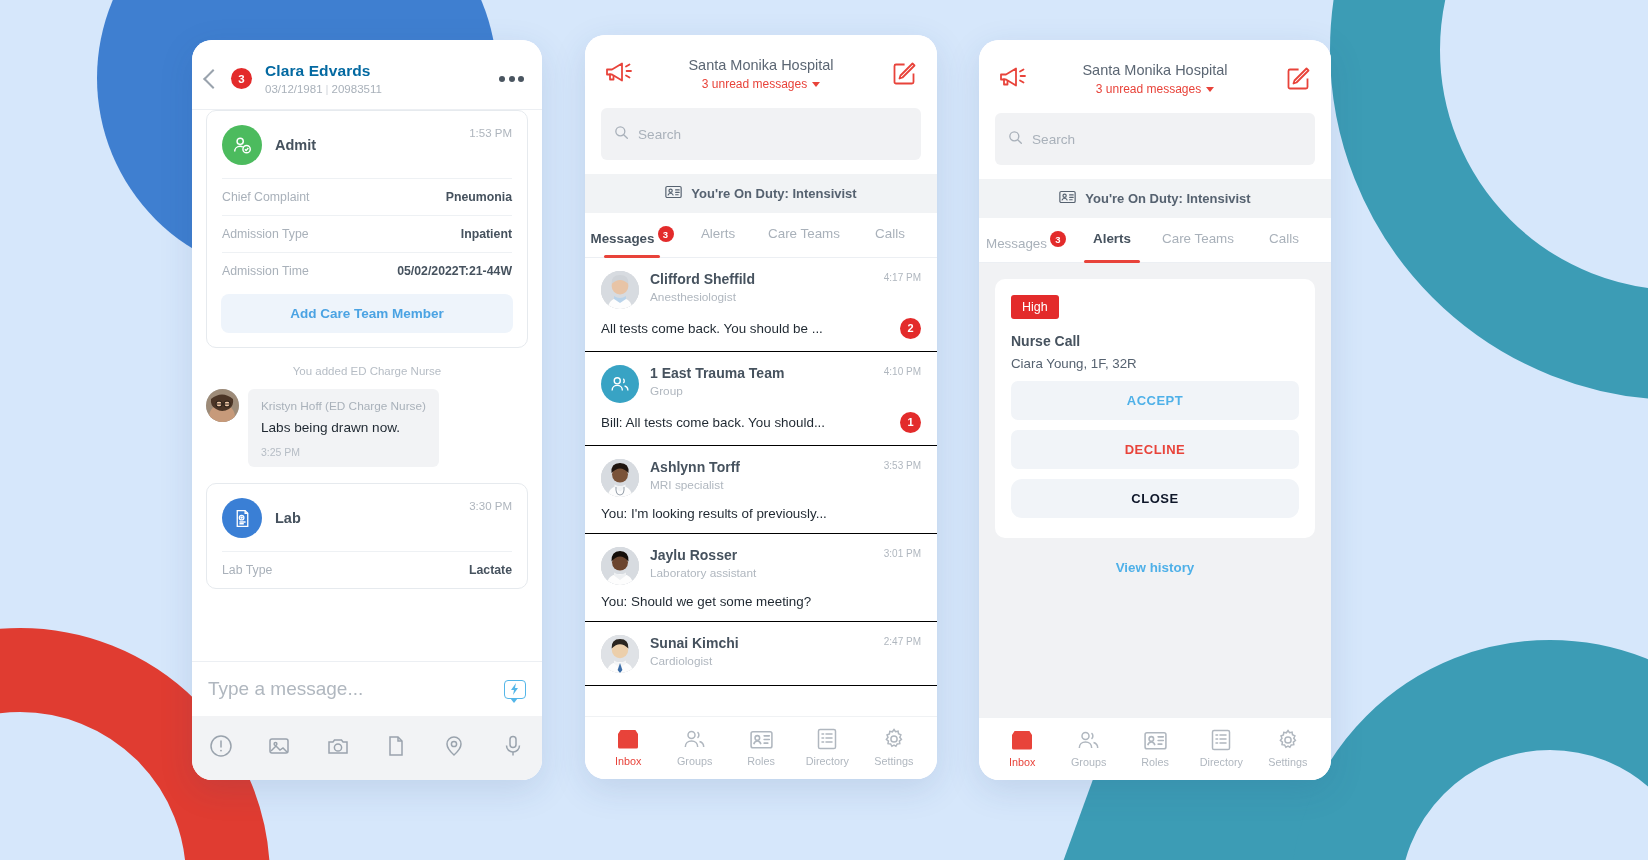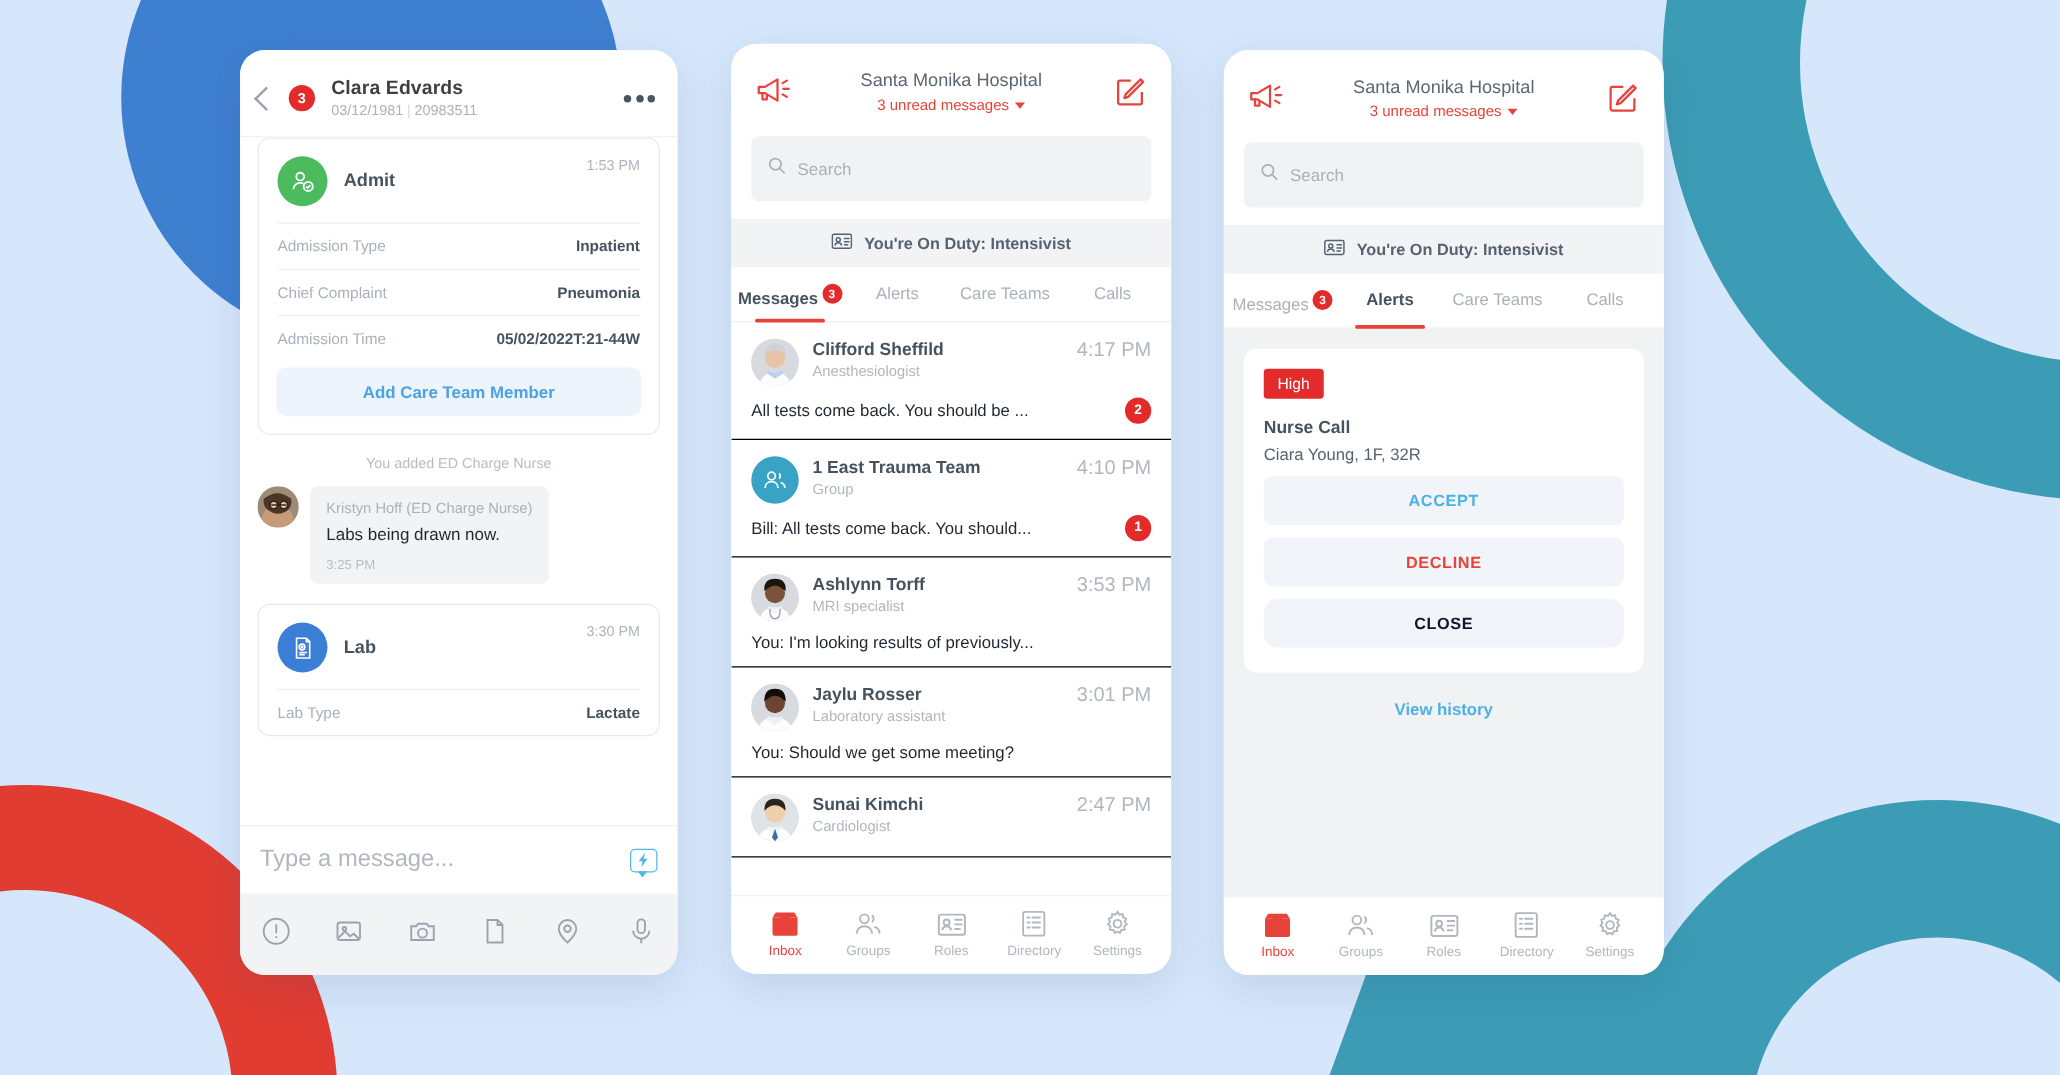--- a/index.html
+++ b/index.html
@@ -65,21 +65,21 @@
     transform: rotate(45deg); margin-right: 2px;
   }
   .badge-red {
     min-width: 21px; height: 21px; border-radius: 50%;
     background: #e32b2b; color: #fff;
     font-size: 11.5px; font-weight: bold;
     display: flex; align-items: center; justify-content: center;
     flex: none; padding: 0 5px;
   }
   .pt-meta { flex: 1; margin-left: 4px; }
-  .pt-name { font-size: 15.5px; font-weight: bold; color: #404040; letter-spacing: .1px; }
+  .pt-name { font-size: 15.5px; font-weight: bold; color: #0369a1; letter-spacing: .1px; }
   .pt-sub  { font-size: 11.5px; color: #a9b1ba; margin-top: 3px; }
   .pt-sub .sep { color: #d2d7dd; padding: 0 3px; }
   .kebab { display: flex; gap: 3.5px; align-items: center; cursor: pointer; }
   .kebab i { width: 6px; height: 6px; border-radius: 50%; background: #4a5560; display: block; }
 
   .chat-body { flex: 1; overflow: hidden; padding: 0 14px; position: relative; background: #fff; }
   .sys-note { text-align: center; font-size: 11.5px; color: #b6bdc5; padding: 17px 0 10px; }
 
   .card {
     border: 1px solid #e6eaee; border-radius: 10px; background: #fff;
@@ -137,21 +137,21 @@
                    width:16px;height:16px;border-radius:50%;background:#e32b2b;color:#fff;
                    font-size:9.5px;font-weight:bold; vertical-align: super; margin-left:3px; }
 
   .list { flex: 1; overflow: hidden; background:#fff; }
   .list-item { padding: 13px 16px 12px; border-bottom: 1px solid #000000; cursor:pointer; }
   .li-top { display: flex; align-items: flex-start; gap: 11px; }
   .li-av { width: 38px; height: 38px; border-radius: 50%; flex: none; overflow:hidden; background:#cfd3d8; }
   .li-av.group { background: #38a3c4; display:flex; align-items:center; justify-content:center; }
   .li-name { font-size: 14px; font-weight: bold; color: #46525e; }
   .li-role { font-size: 11.8px; color: #b0b7bf; margin-top: 3px; }
-  .li-time { font-size: 16px; color: #b0b7bf; margin-left:auto; padding-top:1px; }
+  .li-time { font-size: 10px; color: #b0b7bf; margin-left:auto; padding-top:1px; }
   .li-prev { display:flex; align-items:center; gap:8px; margin-top: 9px; }
   .li-prev .t { font-size: 13.4px; color: #1f2831; flex:1; }
   .li-count { min-width:21px;height:21px;border-radius:50%;background:#e32b2b;color:#fff;
               font-size:11px;font-weight:bold;display:flex;align-items:center;justify-content:center;flex:none; }
 
   .alert-pane { flex: 1; background: #f1f2f4; padding: 16px; }
   .alert-card { background:#fff; border-radius: 10px; padding: 16px 16px 20px; }
   .pri-badge { display:inline-block; background:#e32b2b; color:#fff; font-size:12.5px; padding:5px 11px; border-radius:3px; }
   .alert-title { font-size: 14px; font-weight: bold; color:#46525e; margin-top: 14px; }
   .alert-sub { font-size: 13.3px; color:#566270; margin-top: 7px; }
@@ -206,26 +206,26 @@
             <circle cx="10" cy="8" r="3.4"></circle>
               <path d="M4 19c0-3.4 2.8-5.6 6-5.6 1 0 2 .2 2.8.6"></path>
             <circle cx="17" cy="16.5" r="4"></circle>
               <path d="M15.2 16.6l1.3 1.3 2.4-2.5"></path>
           </svg>
         </div>
         <div class="card-title">Admit</div>
         <div class="card-time">1:53 PM</div>
       </div>
       <div class="kv">
+        <span class="k">Chief Complaint</span>
+        <span class="v">Pneumonia</span>
+      </div>
+      <div class="kv">
         <span class="k">Admission Type</span>
         <span class="v">Inpatient</span>
-      </div>
-      <div class="kv">
-        <span class="k">Chief Complaint</span>
-        <span class="v">Pneumonia</span>
       </div>
       <div class="kv">
         <span class="k">Admission Time</span>
         <span class="v">05/02/2022T:21-44W</span>
       </div>
       <div class="btn-soft">Add Care Team Member</div>
     </div>
 
     <div class="sys-note">You added ED Charge Nurse</div>
 

